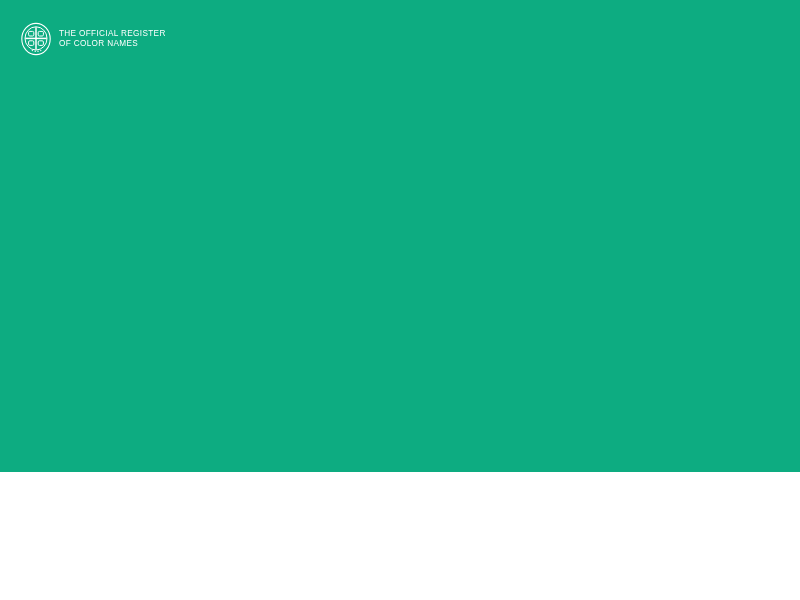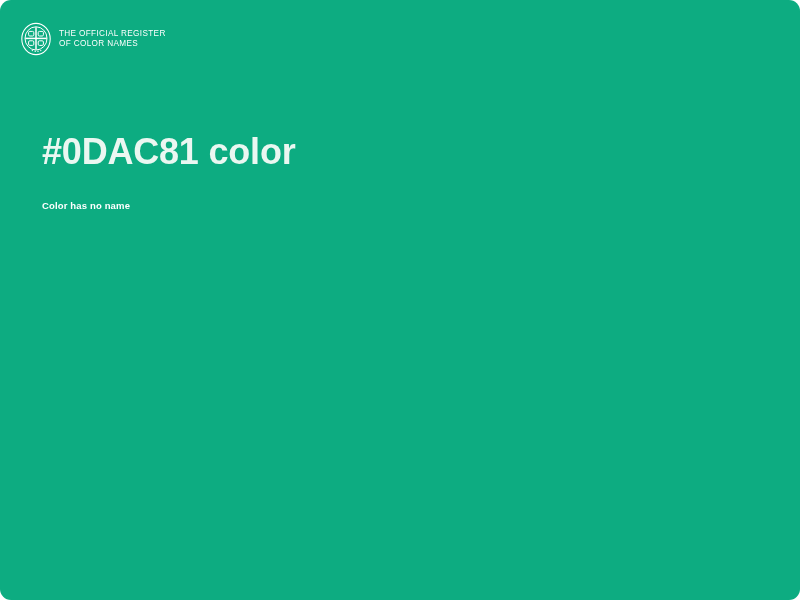--- a/index.html
+++ b/index.html
@@ -10,23 +10,22 @@
     width: 800px;
     height: 600px;
     overflow: hidden;
     font-family: "Liberation Sans", sans-serif;
     -webkit-font-smoothing: antialiased;
   }
 
   #page {
     position: relative;
     width: 800px;
-    height: 600px;
+    height: 472px;
     background: #0DAC81;
-    border-radius: 11px;
   }
 
   
   #brand {
     position: absolute;
     left: 20px;
     top: 22px;
     display: flex;
     align-items: center;
     gap: 7px;
@@ -114,18 +113,14 @@
       </svg>
     </span>
 
     <span id="brand-wordmark">
       <span class="wordmark-line">THE OFFICIAL REGISTER</span>
       <span class="wordmark-line">OF COLOR NAMES</span>
     </span>
 
   </div>
 
-  <div id="main">
-    <h1 id="color-title" style="color: rgb(234, 247, 241);">#0DAC81 color</h1>
-    <p id="color-subtitle" style="color: rgb(255, 255, 255);">Color has no name</p>
-  </div>
 
 </div>
 
 </body></html>

